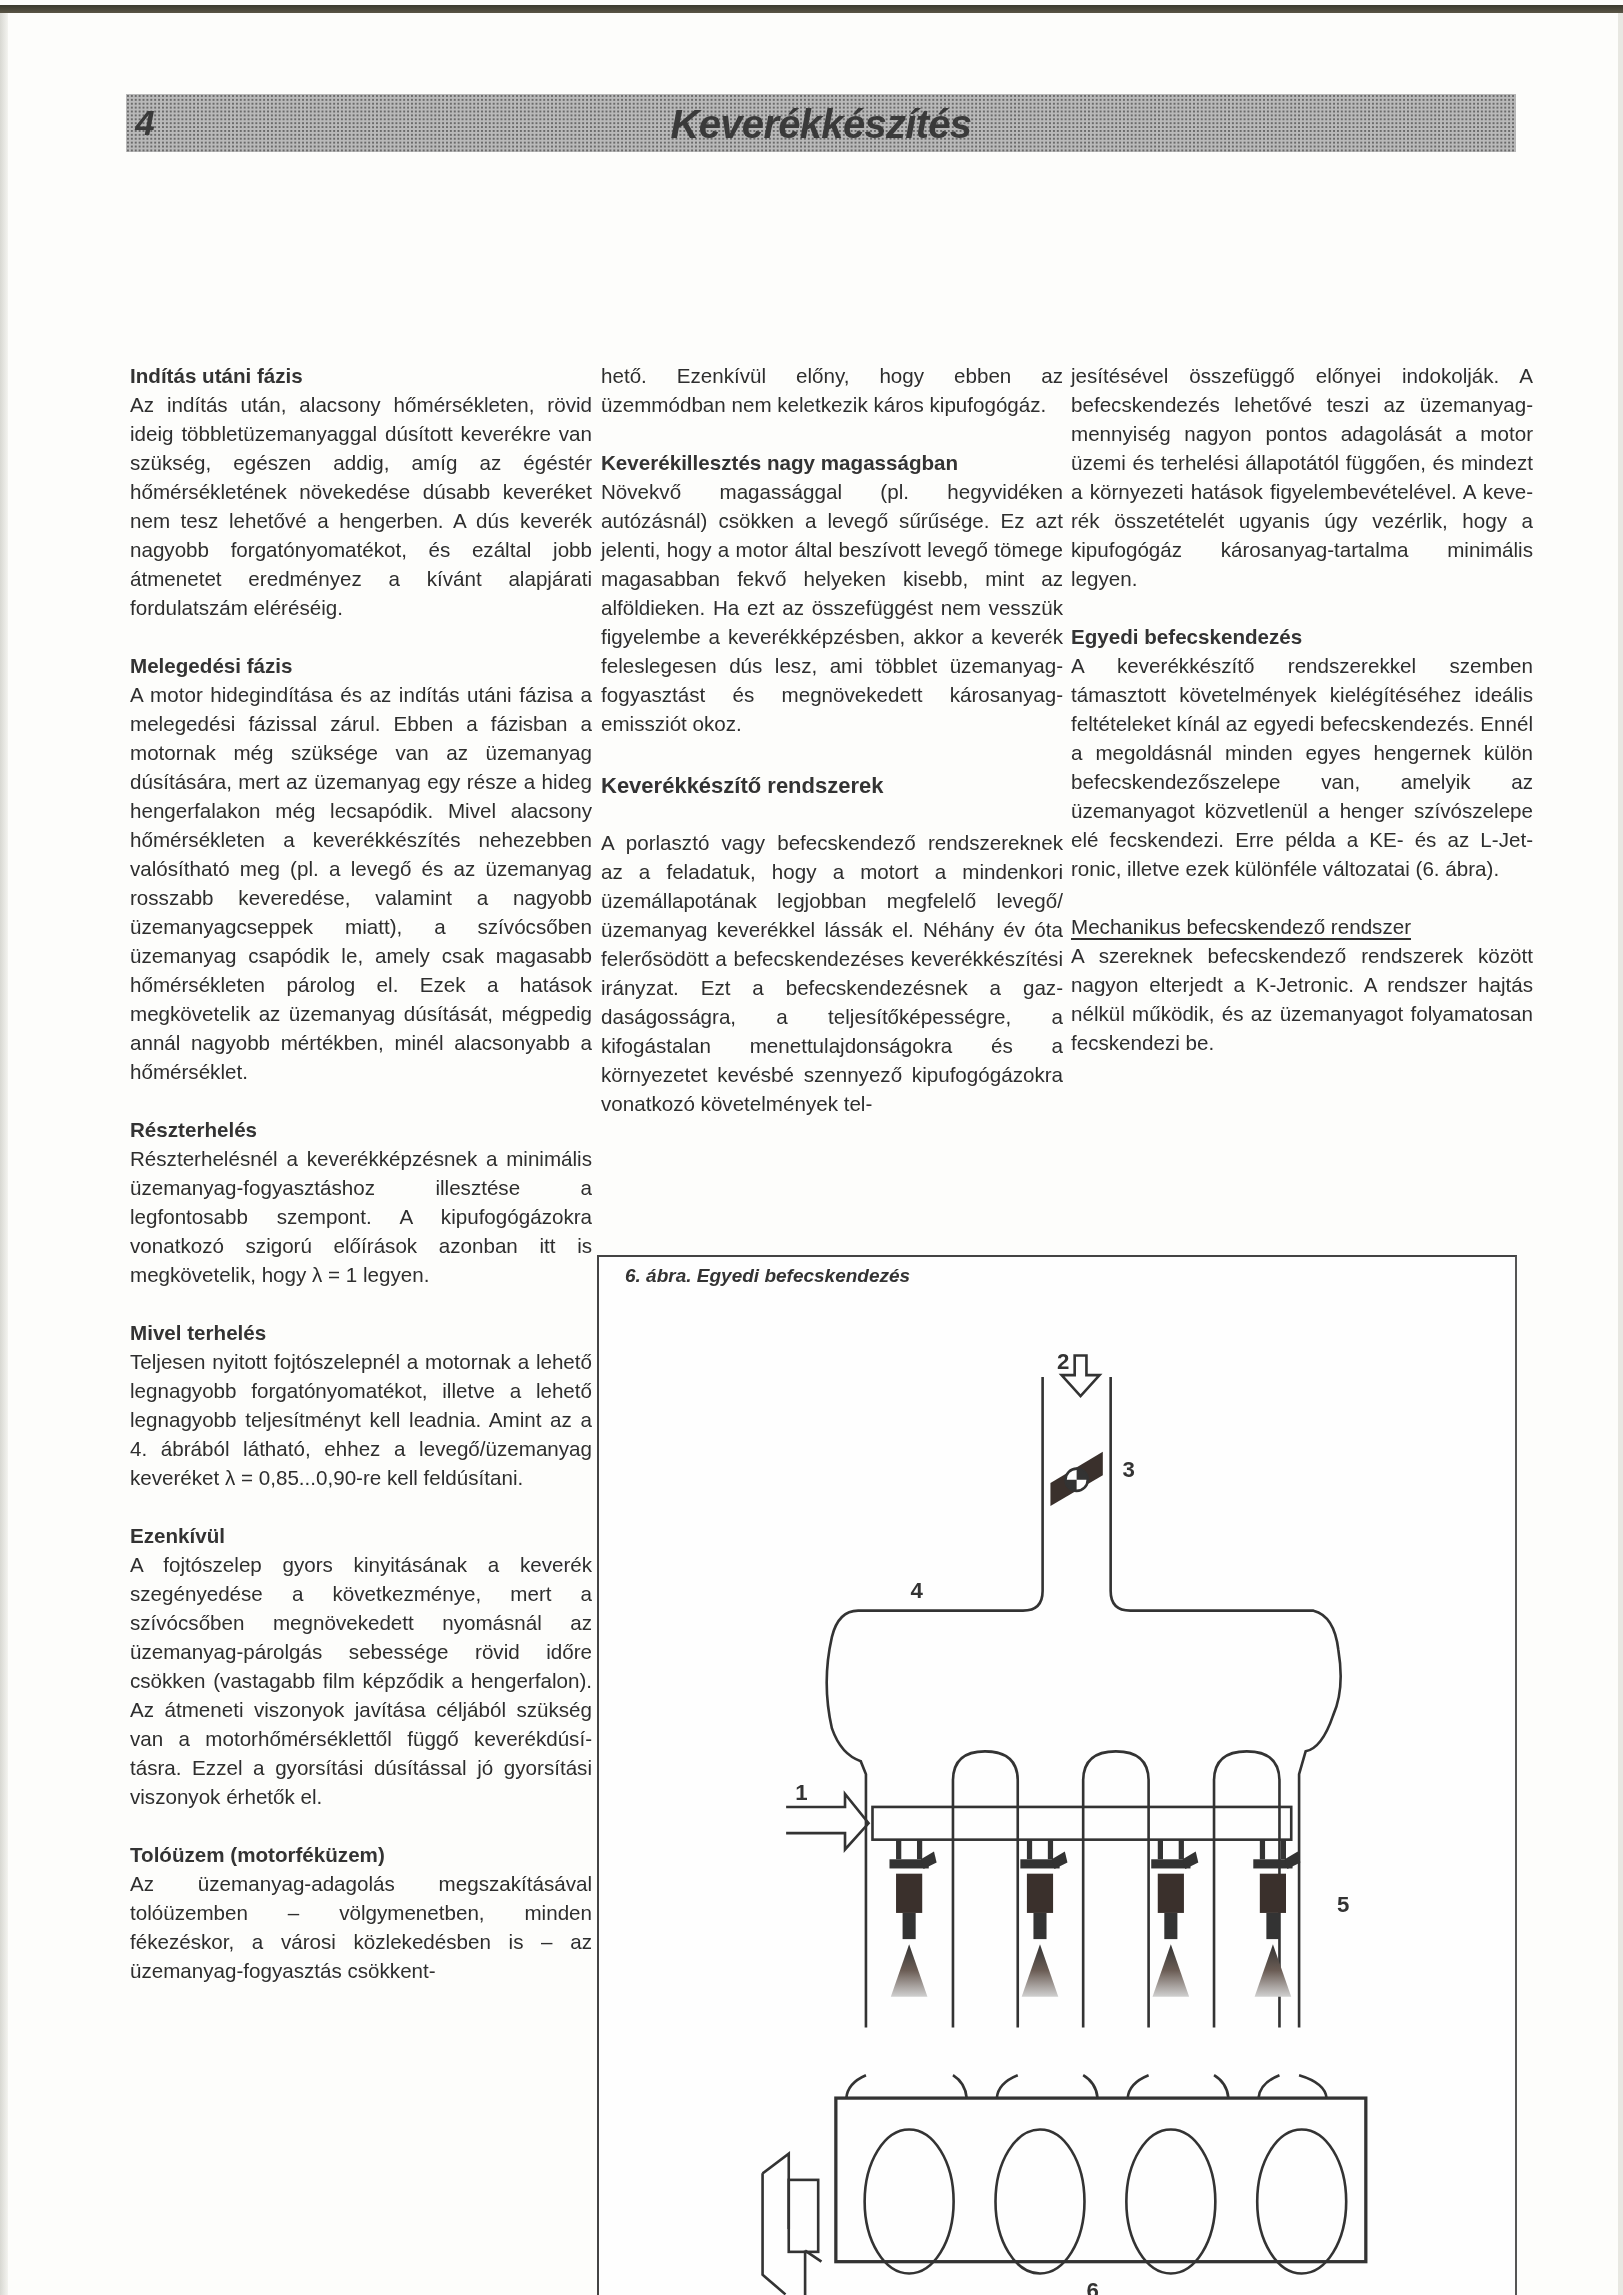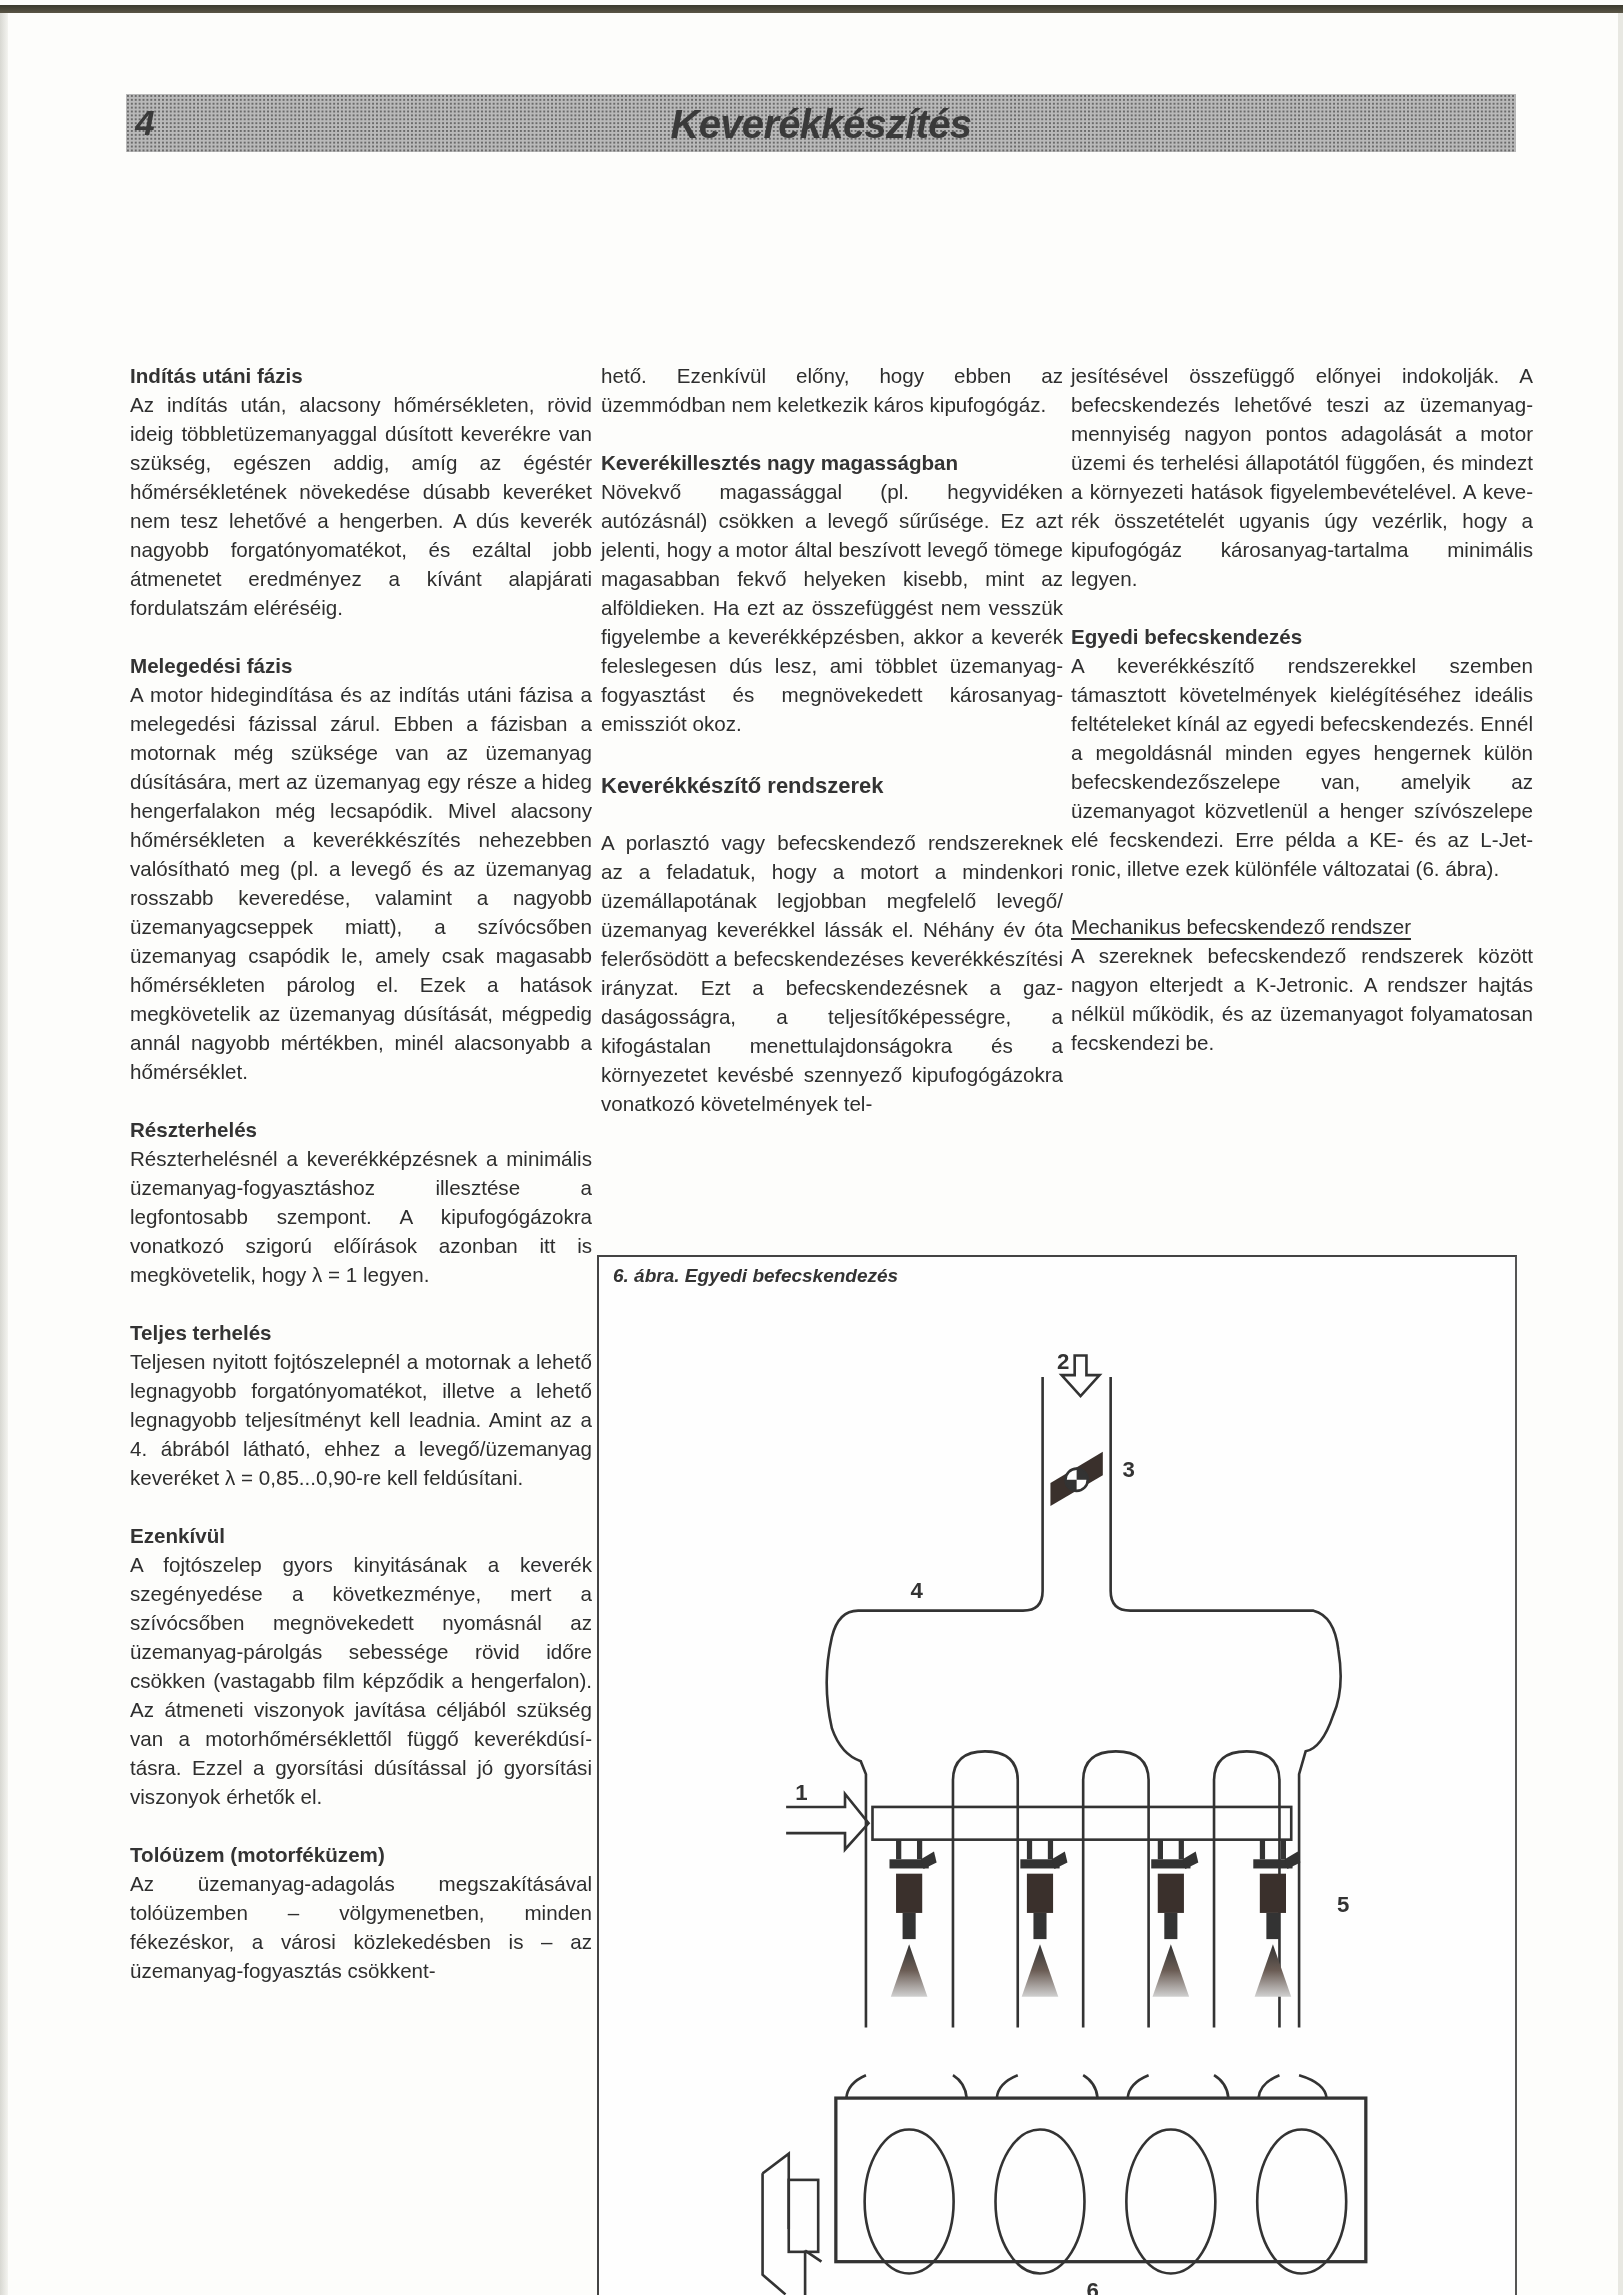--- a/index.html
+++ b/index.html
@@ -36,21 +36,21 @@
   .section p { margin: 0; text-align: justify; hyphens: manual; }
   .big-heading { font-size: 22px; line-height: 37px; font-weight: bold; margin: 0 0 23.6px 0; color: #333; }
   .subhead-underline { margin: 0; font-size: 20.6px; line-height: 29px; font-weight: normal;
     text-decoration: underline; text-underline-offset: 3.9px; }
 
   .figure-box {
     position: absolute; left: 597px; top: 1255px; width: 916px; height: 1041px;
     border-left: 2px solid #444; border-top: 2px solid #444; border-right: 2px solid #555;
     background: #fefefe;
   }
-  .fig-caption-title { position: absolute; left: 14px; top: 7.9px; font-size: 19px; font-weight: bold;
+  .fig-caption-title { position: absolute; left: 26px; top: 7.9px; font-size: 19px; font-weight: bold;
     font-style: italic; color: #333; }
   .fig-caption-legend { position: absolute; left: 17px; top: 33px; font-size: 19px; font-style: italic;
     color: #333; }
   .diagram { position: absolute; left: 0; top: 0; width: 916px; height: 1041px; }
   .diagram text { font-family: "Liberation Sans", sans-serif; font-weight: bold; font-size: 34px; fill: #333; }
 </style>
 </head>
 <body>
 
 <div class="scan-edge-top"></div>
@@ -69,21 +69,21 @@
   </div>
   <div class="section">
     <h3>Melegedési fázis</h3>
     <p>A motor hidegindítása és az indítás utáni fázisa a melegedési fázissal zárul. Ebben a fázisban a motornak még szüksége van az üzemanyag dúsítására, mert az üzem­anyag egy része a hideg hengerfalakon még lecsapódik. Mivel alacsony hőmér­sékleten a keverékkészítés nehezebben valósítható meg (pl. a levegő és az üzem­anyag rosszabb keveredése, valamint a nagyobb üzemanyagcseppek miatt), a szívócsőben üzemanyag csapódik le, amely csak magasabb hőmérsékleten pá­rolog el. Ezek a hatások megkövetelik az üzemanyag dúsítását, mégpedig annál nagyobb mértékben, minél alacsonyabb a hőmérséklet.</p>
   </div>
   <div class="section">
     <h3>Részterhelés</h3>
     <p>Részterhelésnél a keverékképzésnek a minimális üzemanyag-fogyasztáshoz il­lesztése a legfontosabb szempont. A ki­pufogógázokra vonatkozó szigorú előírá­sok azonban itt is megkövetelik, hogy λ = 1 legyen.</p>
   </div>
   <div class="section">
-    <h3>Teljes terhelés</h3>
+    <h3>Mivel terhelés</h3>
     <p>Teljesen nyitott fojtószelepnél a motornak a lehető legnagyobb forgatónyomatékot, illetve a lehető legnagyobb teljesítményt kell leadnia. Amint az a 4. ábrából látható, ehhez a levegő/üzemanyag keveréket λ = 0,85...0,90-re kell feldúsítani.</p>
   </div>
   <div class="section">
     <h3>Ezenkívül</h3>
     <p>A fojtószelep gyors kinyitásának a keve­rék szegényedése a következménye, mert a szívócsőben megnövekedett nyo­másnál az üzemanyag-párolgás sebes­sége rövid időre csökken (vastagabb film képződik a hengerfalon). Az átmeneti vi­szonyok javítása céljából szükség van a motorhőmérséklettől függő keverékdúsí­tásra. Ezzel a gyorsítási dúsítással jó gyorsítási viszonyok érhetők el.</p>
   </div>
   <div class="section">
     <h3>Tolóüzem (motorféküzem)</h3>
     <p>Az üzemanyag-adagolás megszakításá­val tolóüzemben – völgymenetben, min­den fékezéskor, a városi közlekedésben is – az üzemanyag-fogyasztás csökkent-</p>
   </div>

